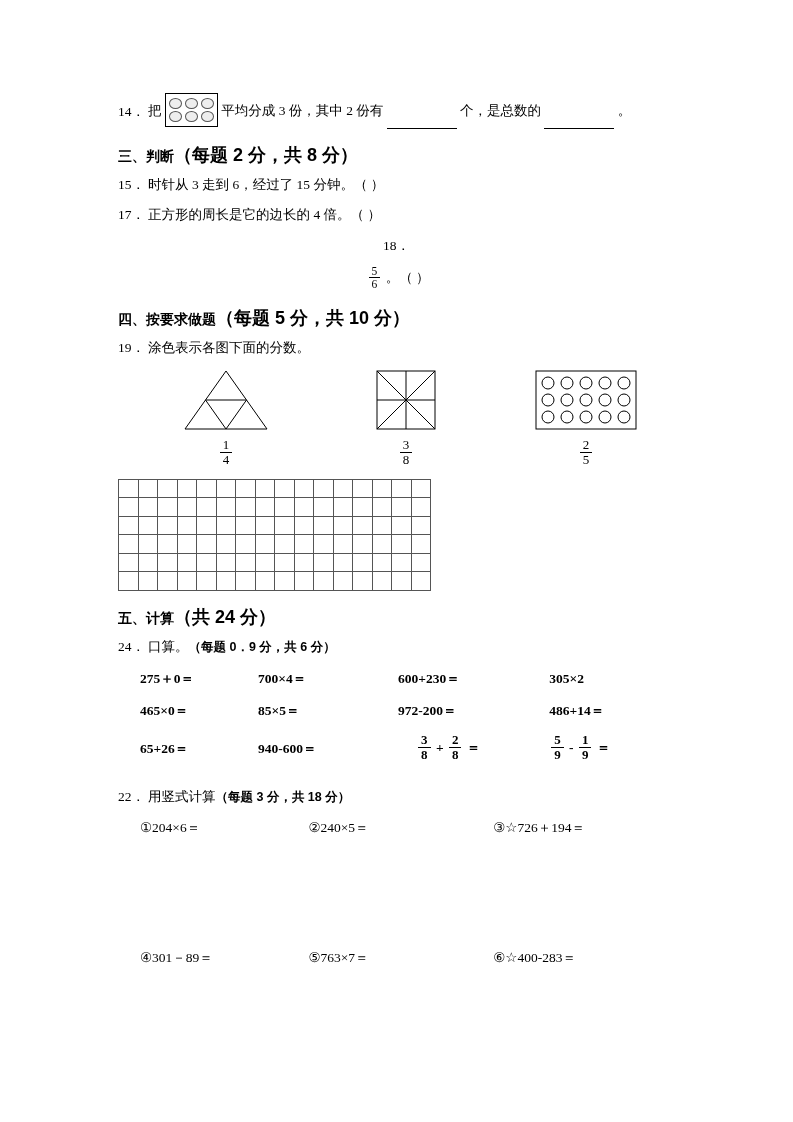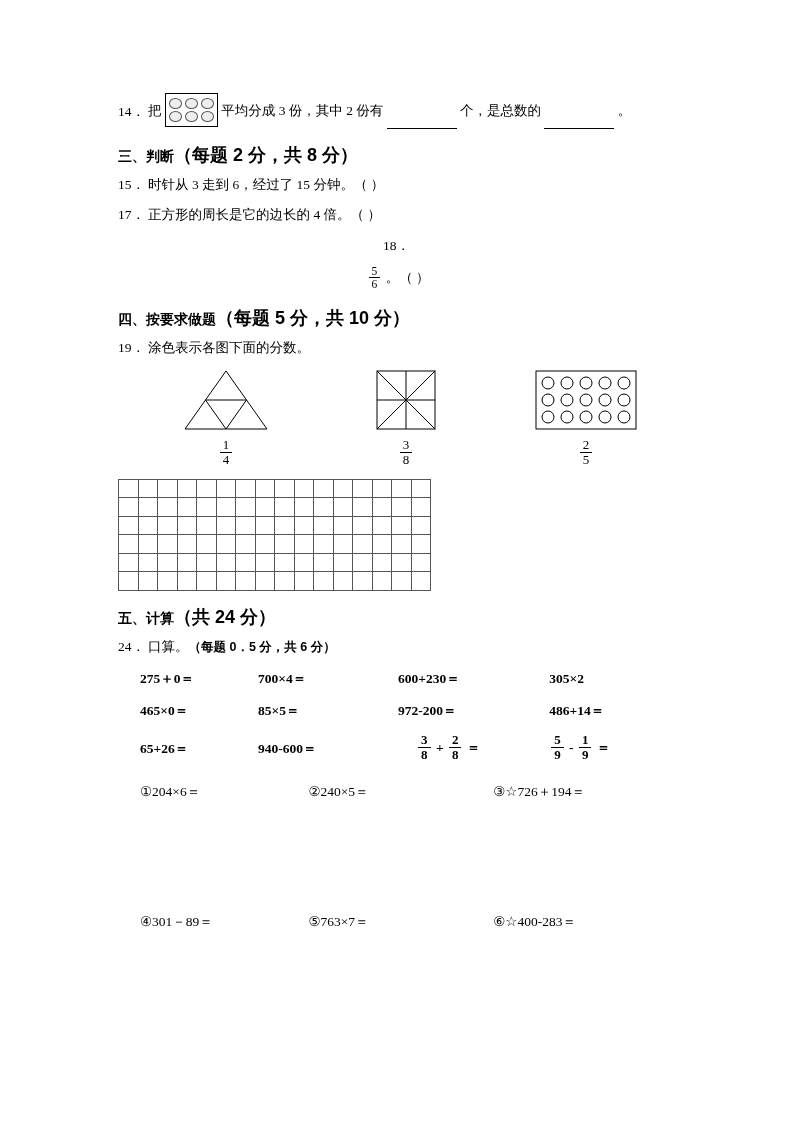--- a/index.html
+++ b/index.html
@@ -399,21 +399,21 @@
       </table>
     </div>
 
     <div class="section-head mt14">
       <span>五、计算</span><span class="pts">（共 24 分）</span>
     </div>
 
     <div class="q-row mt6">
       <div class="q-num">24．</div>
       <div class="q-body">
-        <span>口算。</span><span style="font-family:'Liberation Sans',sans-serif;font-weight:bold;font-size:12.5px;">（每题 0．5 分，共 6 分）</span>
+        <span>口算。</span><span style="font-family:'Liberation Sans',sans-serif;font-weight:bold;font-size:12.5px;">（每题 0．9 分，共 6 分）</span>
       </div>
     </div>
 
     <table class="calc-table">
       <tbody>
         <tr>
           <td class="c1">275＋0＝</td>
           <td class="c2">700×4＝</td>
           <td class="c3">600+230＝</td>
           <td class="c4">305×2</td>
@@ -448,20 +448,26 @@
             <span class="frac big">
               <span class="num">1</span>
               <span class="den">9</span>
             </span>
             <span>＝</span>
           </td>
         </tr>
       </tbody>
     </table>
 
+    <div class="q-row mt16">
+      <div class="q-num">22．</div>
+      <div class="q-body">
+        <span>用竖式计算</span><span style="font-family:'Liberation Sans',sans-serif;font-weight:bold;font-size:12.5px;">（每题 3 分，共 18 分）</span>
+      </div>
+    </div>
 
     <table class="vert-table">
       <tbody>
         <tr>
           <td class="v1">①204×6＝</td>
           <td class="v2">②240×5＝</td>
           <td class="v3">③☆726＋194＝</td>
         </tr>
         <tr>
           <td class="v1">④301－89＝</td>

